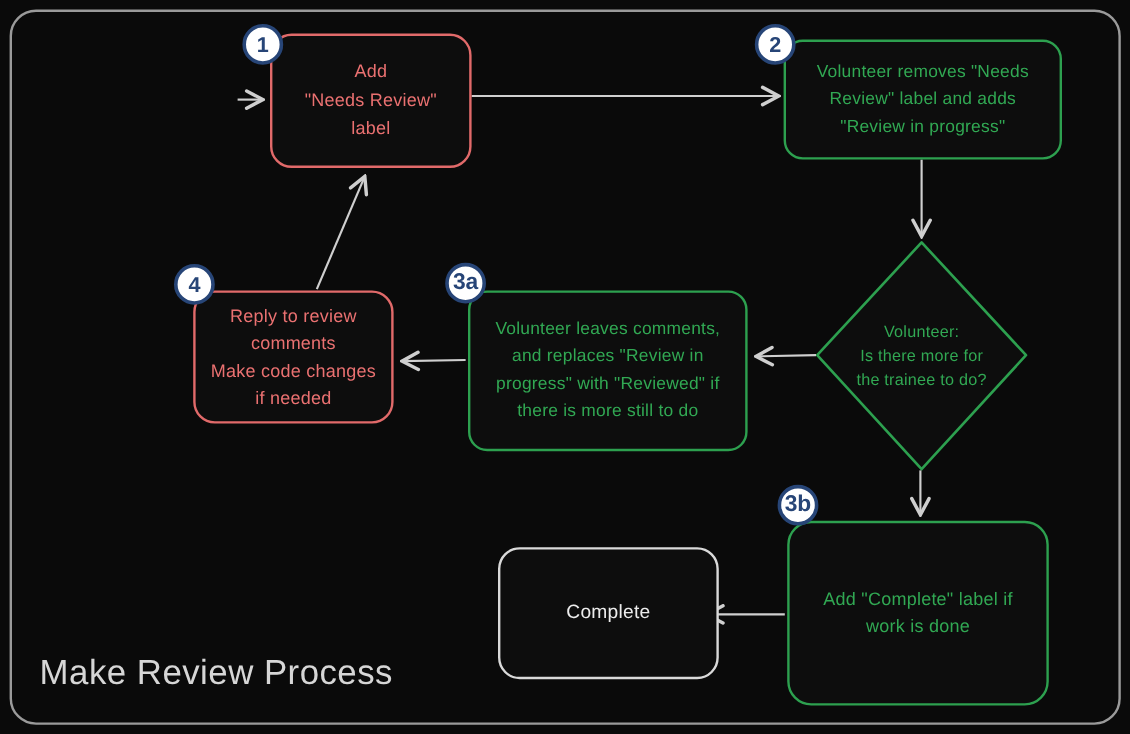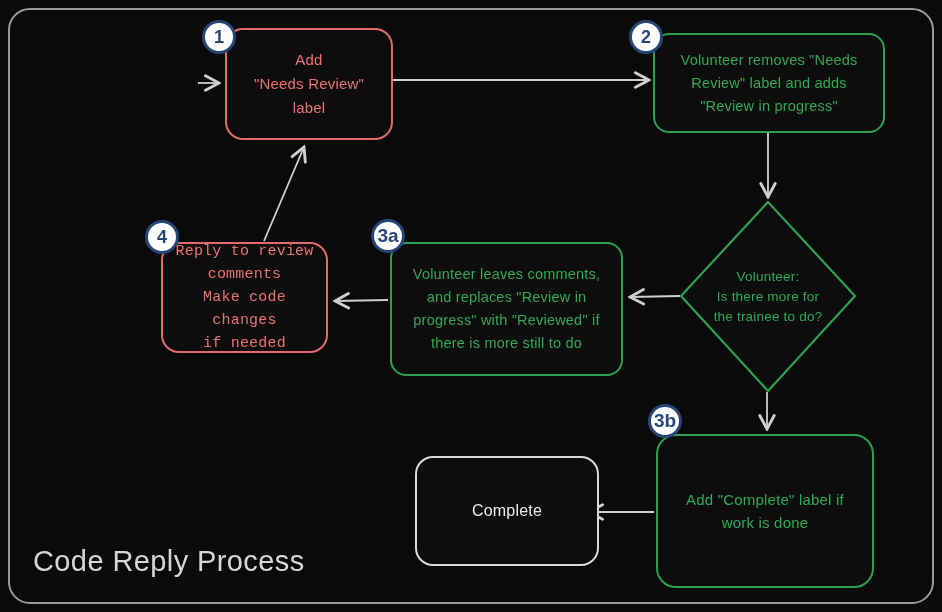--- a/index.html
+++ b/index.html
@@ -28,21 +28,21 @@
     font-weight:500;
     letter-spacing:.2px;
   }
   .node.white{border:2px solid var(--neutral_node,#d9d9d9);color:#ececec;font-size:16px;}
   .node.red{border:2px solid var(--red_node,#e16a6a);color:#ea7171;}
   .node.green{border:2px solid var(--green_node,#2da04f);color:#31a853;}
   .n-raise{left:30px;top:28px;width:168px;height:110px;}
   .n-needs{left:225px;top:28px;width:168px;height:112px;font-size:15px;line-height:24px;}
   .n-removes{left:653px;top:33px;width:232px;height:100px;font-size:14.5px;line-height:23px;border-radius:16px;}
   .n-3a{left:390px;top:242px;width:233px;height:134px;font-size:14.5px;line-height:23px;border-radius:16px;}
-  .n-4{left:161px;top:242px;width:167px;height:111px;font-size:15px;line-height:23px;font-family:Liberation Mono, monospace;}
+  .n-4{left:161px;top:242px;width:167px;height:111px;font-size:15px;line-height:23px;}
   .n-3b{left:656px;top:434px;width:218px;height:154px;font-size:15px;line-height:23px;border-radius:20px;}
   .n-complete{left:415px;top:456px;width:184px;height:110px;font-size:15px;}
   .n-decision{
     left:681px;top:202px;width:174px;height:189px;
     background:transparent;border:none;
     color:#31a853;font-size:13.5px;line-height:20px;font-weight:500;
   }
   .badge{
     position:absolute;width:34px;height:34px;border-radius:50%;
     background:var(--badge_fill,#fff);
@@ -119,15 +119,15 @@
 work is done</div>
 
   <div class="node white n-complete">Complete</div>
 
   <div class="badge b-1">1</div>
   <div class="badge b-2">2</div>
   <div class="badge small b-3a">3a</div>
   <div class="badge b-4">4</div>
   <div class="badge small b-3b">3b</div>
 
-  <div class="title">Code Reply Process</div>
+  <div class="title">Make Review Process</div>
 
 </div>
 
 </body></html>

